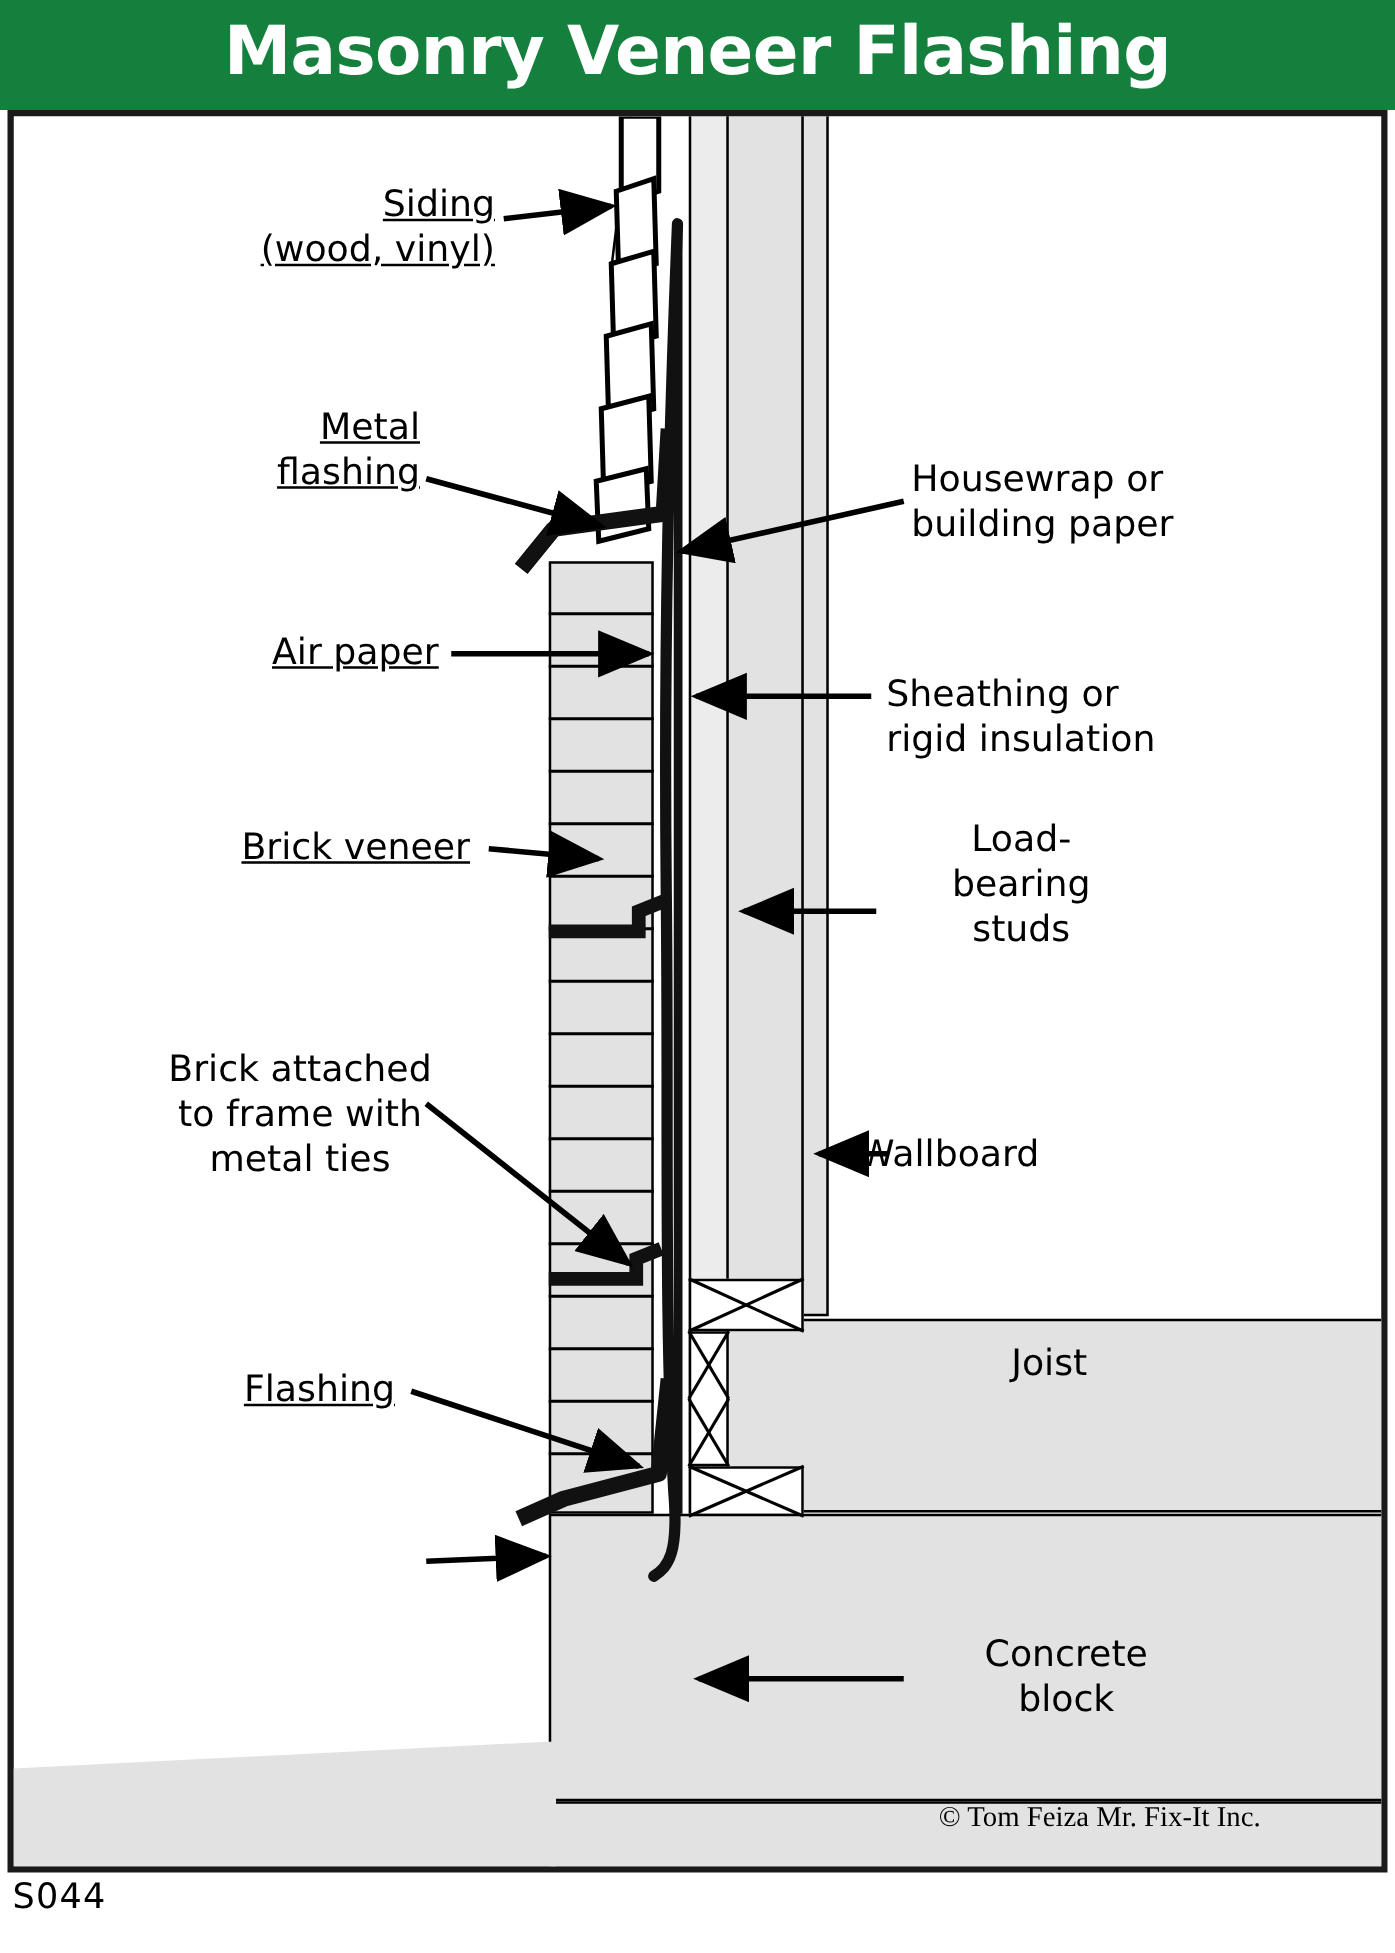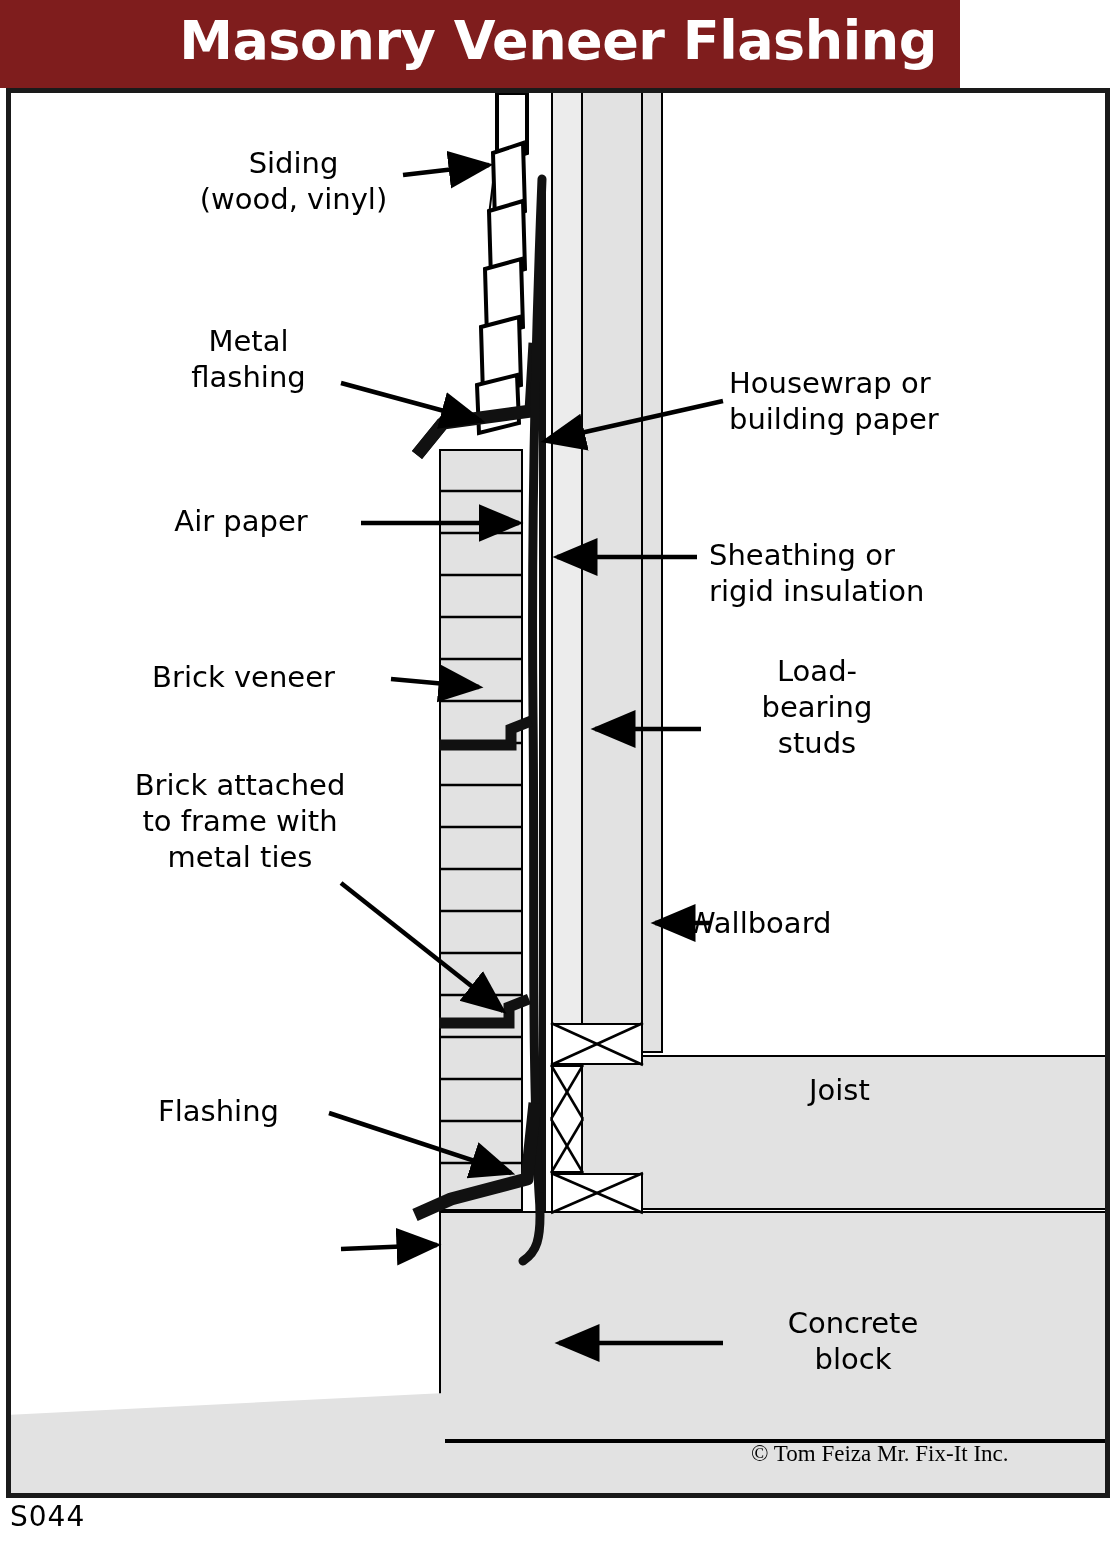--- a/index.html
+++ b/index.html
@@ -18,23 +18,23 @@
     position: absolute;
     left: 0; top: 0;
     width: 1116px;
     height: 1562px;
     background: #ffffff;
   }
   
   #title-bar {
     position: absolute;
     left: 0; top: 0;
-    width: 960px;
+    width: 1116px;
     height: 88px;
-    background: #7f1d1d;
+    background: #15803d;
   }
   #title-text {
     position: absolute;
     left: 0; top: 8px;
     width: 1116px;
     text-align: center;
     color: #ffffff;
     font-family: "DejaVu Sans", sans-serif;
     font-weight: bold;
     font-size: 54px;
@@ -84,21 +84,21 @@
   }
   .label {
     position: absolute;
     font-family: "DejaVu Sans", sans-serif;
     font-size: 29px;
     color: #000000;
     line-height: 36px;
     white-space: pre-line;
   }
   .label.ctr { text-align: center; }
-  .label.rgt { text-align: center; }
+  .label.rgt { text-align: right; text-decoration: underline; }
   .credit {
     position: absolute;
     font-family: "DejaVu Sans", sans-serif;
     font-size: 23px;
     color: #000000;
   }
   svg.overlay {
     position: absolute;
     left: 0; top: 0;
     width: 1094px;
@@ -221,21 +221,21 @@
     <div class="label rgt" style="left:180px; top:52px; width:205px;">Siding
 (wood, vinyl)</div>
 
     <div class="label rgt" style="left:150px; top:230px; width:175px;">Metal
 flashing</div>
 
     <div class="label rgt" style="left:120px; top:410px; width:220px;">Air paper</div>
 
     <div class="label rgt" style="left:100px; top:566px; width:265px;">Brick veneer</div>
 
-    <div class="label ctr" style="left:95px; top:674px; width:268px;">Brick attached
+    <div class="label ctr" style="left:95px; top:744px; width:268px;">Brick attached
 to frame with
 metal ties</div>
 
     <div class="label rgt" style="left:110px; top:1000px; width:195px;">Flashing</div>
 
 
     <div class="label" style="left:718px; top:272px; width:300px;">Housewrap or
 building paper</div>
 
     <div class="label ctr" style="left:712px; top:560px; width:188px;">Load-

